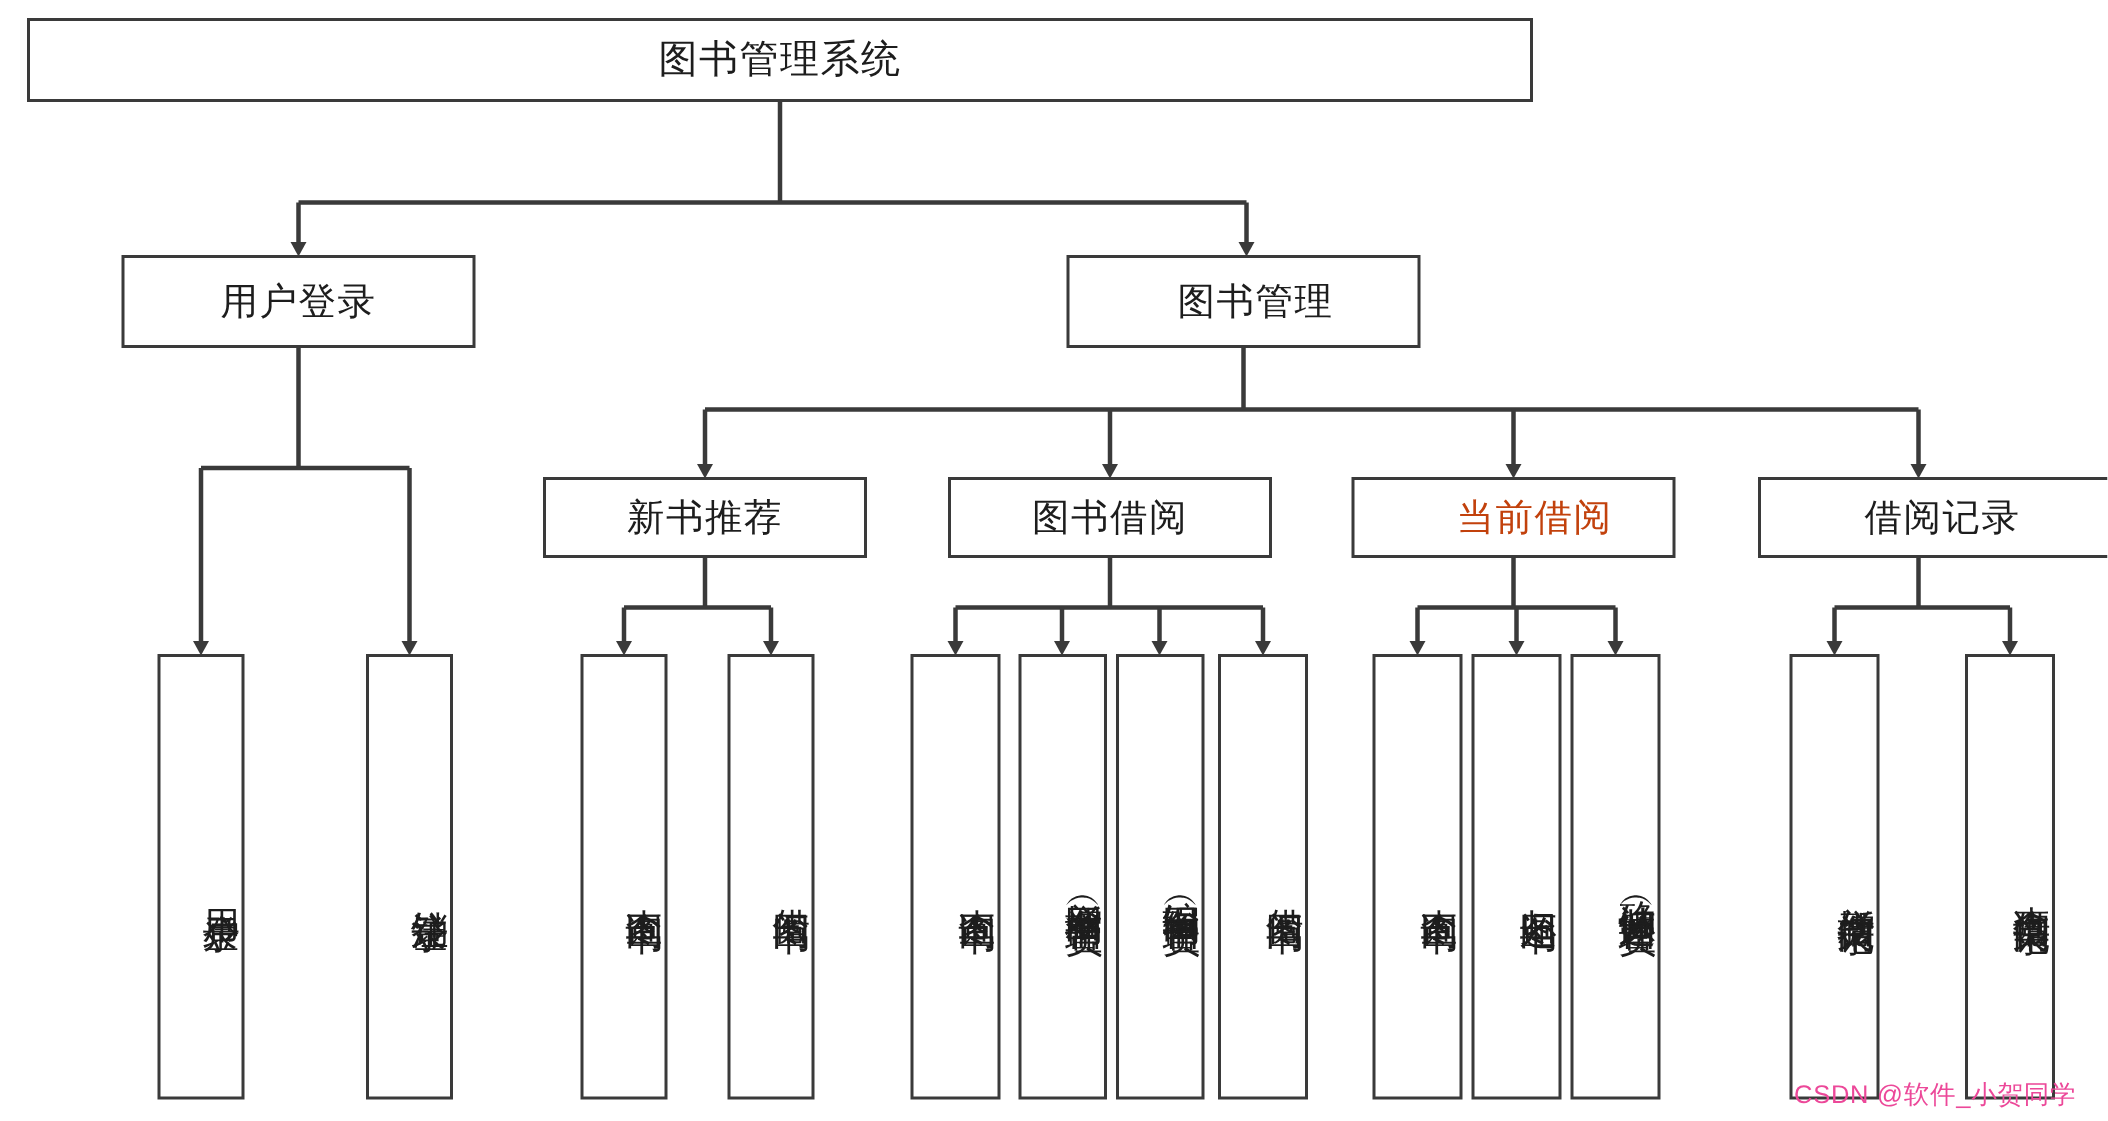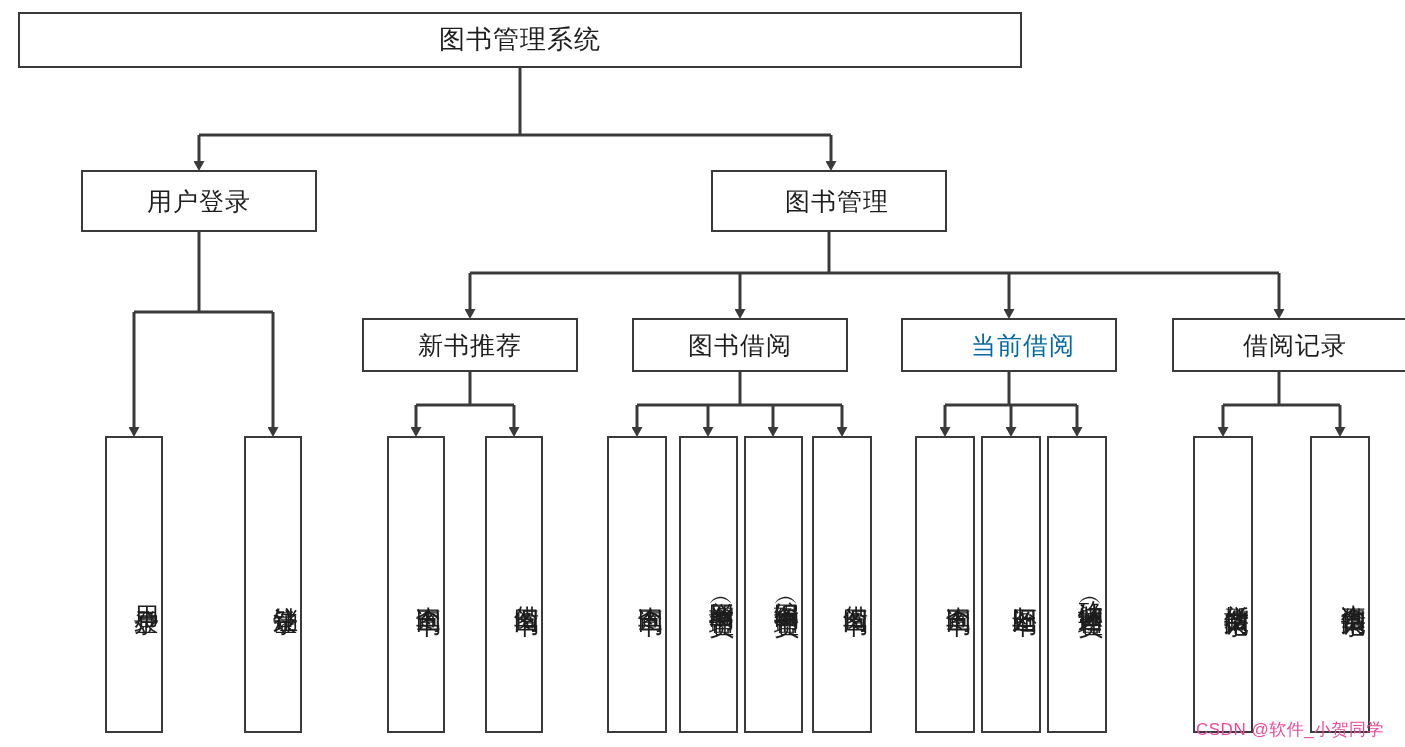--- a/index.html
+++ b/index.html
@@ -119,21 +119,21 @@
     </g>
   </svg>
 
   <div class="node horiz root" style="left: 18px; top: 12px; width: 1004px; height: 56px; border-color: rgb(58, 58, 58); color: rgb(29, 29, 29);">图书管理系统</div>
 
   <div class="node horiz" style="left: 81px; top: 170px; width: 236px; height: 62px; border-color: rgb(58, 58, 58); color: rgb(29, 29, 29);">用户登录</div>
   <div class="node horiz" style="left: 711px; top: 170px; width: 236px; height: 62px; border-color: rgb(58, 58, 58); color: rgb(29, 29, 29); padding-left: 16px;">图书管理</div>
 
   <div class="node horiz" style="left: 362px; top: 318px; width: 216px; height: 54px; border-color: rgb(58, 58, 58); color: rgb(29, 29, 29);">新书推荐</div>
   <div class="node horiz" style="left: 632px; top: 318px; width: 216px; height: 54px; border-color: rgb(58, 58, 58); color: rgb(29, 29, 29);">图书借阅</div>
-  <div class="node horiz" style="left: 901px; top: 318px; width: 216px; height: 54px; border-color: rgb(58, 58, 58); color: #0369a1; padding-left: 28px;">当前借阅</div>
+  <div class="node horiz" style="left: 901px; top: 318px; width: 216px; height: 54px; border-color: rgb(58, 58, 58); color: #c2410c; padding-left: 28px;">当前借阅</div>
   <div class="node horiz" style="left: 1172px; top: 318px; width: 246px; height: 54px; border-color: rgb(58, 58, 58); color: rgb(29, 29, 29);">借阅记录</div>
 
   <div class="node vert" style="left: 105px; top: 436px; width: 58px; height: 297px; border-color: rgb(58, 58, 58); color: rgb(29, 29, 29);">用户登录</div>
   <div class="node vert" style="left: 244px; top: 436px; width: 58px; height: 297px; border-color: rgb(58, 58, 58); color: rgb(29, 29, 29);">注销登录</div>
   <div class="node vert" style="left: 387px; top: 436px; width: 58px; height: 297px; border-color: rgb(58, 58, 58); color: rgb(29, 29, 29);">查询图书</div>
   <div class="node vert" style="left: 485px; top: 436px; width: 58px; height: 297px; border-color: rgb(58, 58, 58); color: rgb(29, 29, 29);">借阅图书</div>
   <div class="node vert" style="left: 607px; top: 436px; width: 60px; height: 297px; border-color: rgb(58, 58, 58); color: rgb(29, 29, 29);">查询图书</div>
   <div class="node vert" style="left: 679px; top: 436px; width: 59px; height: 297px; border-color: rgb(58, 58, 58); color: rgb(29, 29, 29);">新增图书（管理员）</div>
   <div class="node vert" style="left: 744px; top: 436px; width: 59px; height: 297px; border-color: rgb(58, 58, 58); color: rgb(29, 29, 29);">编辑图书（管理员）</div>
   <div class="node vert" style="left: 812px; top: 436px; width: 60px; height: 297px; border-color: rgb(58, 58, 58); color: rgb(29, 29, 29);">借阅图书</div>

